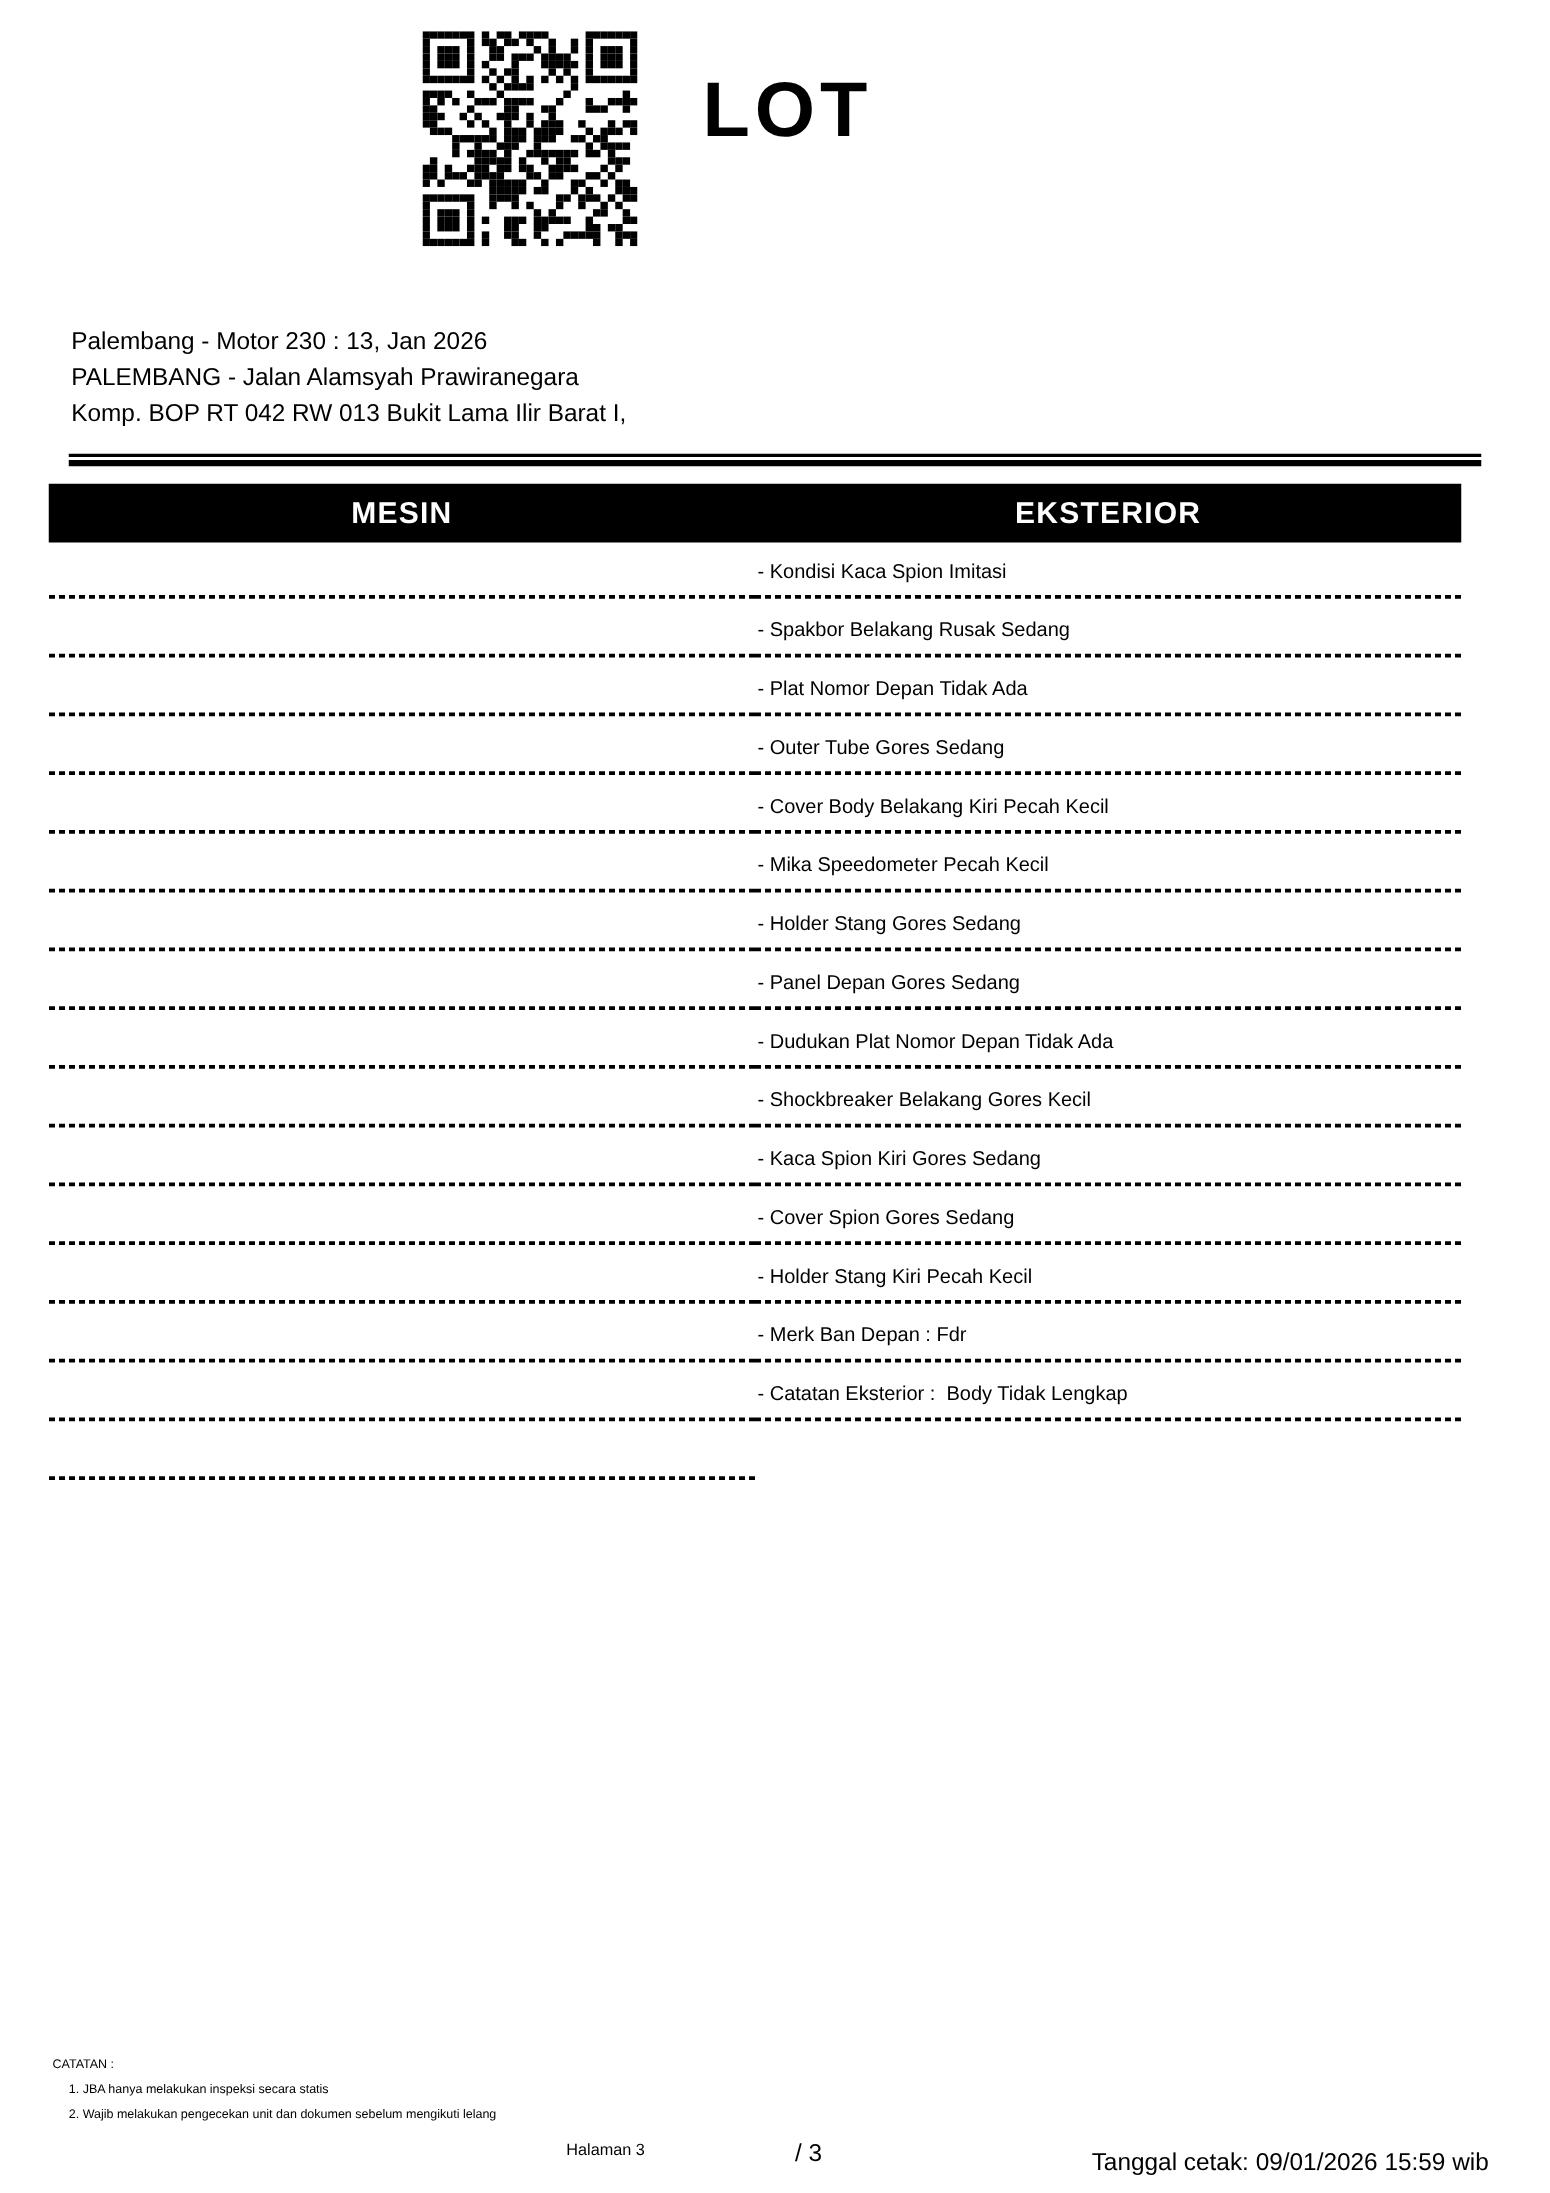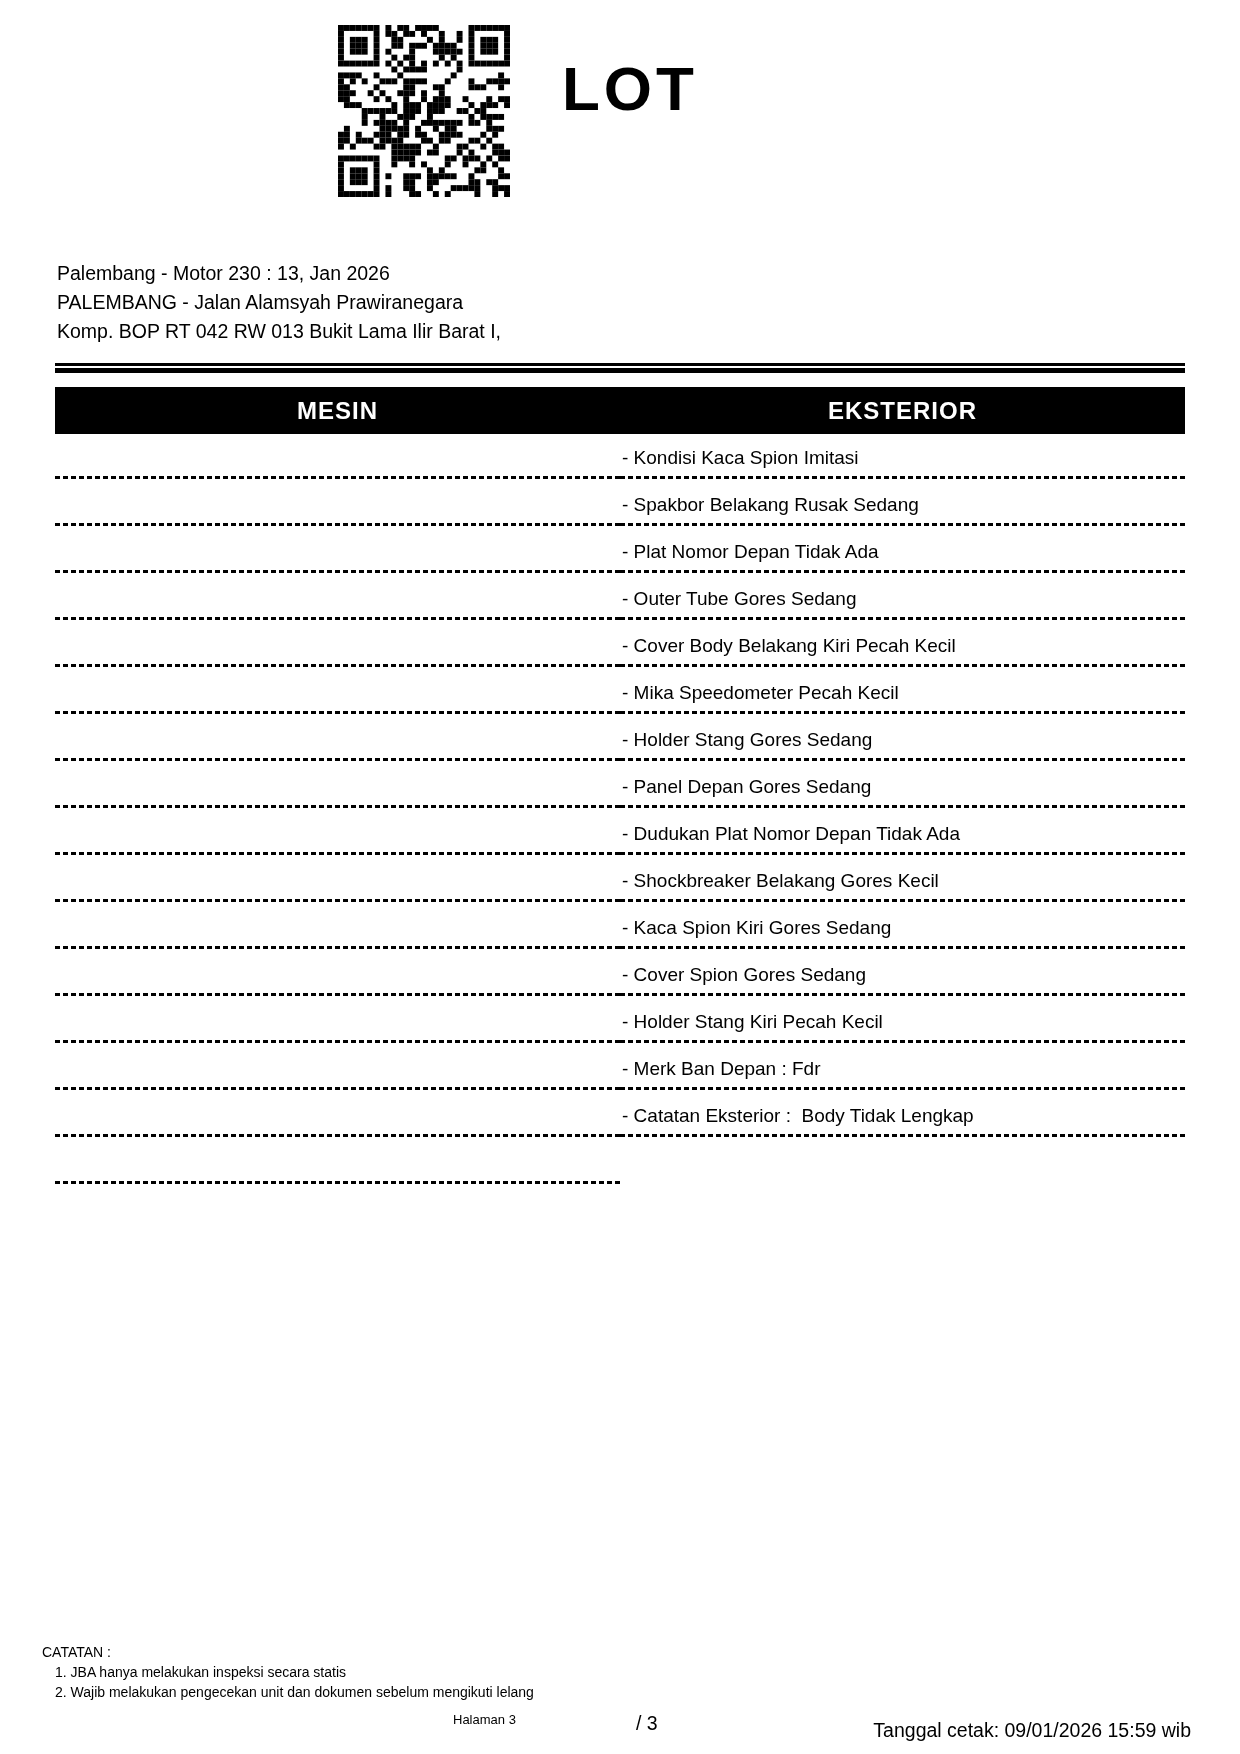--- a/index.html
+++ b/index.html
@@ -15,34 +15,34 @@
   }
   .lot-number{
     position:absolute;left:558px;top:96px;font-size:282px;font-weight:700;
     line-height:1;letter-spacing:-0.085em;white-space:nowrap;
   }
   .address{position:absolute;left:57px;top:259px;font-size:19.5px;line-height:29px;}
   .rule-double{
     position:absolute;left:55px;top:363px;width:1130px;height:10px;
     background:linear-gradient(180deg,#000 0 3px,#fff 3px 5px,#000 5px 10px);
   }
-  .columns{position:absolute;left:55px;top:387px;width:1130px;display:flex;gap:0;}
+  .columns{position:absolute;left:39px;top:387px;width:1130px;display:flex;gap:0;}
   .col{flex:1;min-width:0;}
   .col-header{
     height:47px;background:#000;color:#fff;display:flex;align-items:center;
     justify-content:center;font-weight:700;font-size:24px;letter-spacing:1px;
   }
   .rows{display:block;}
   .row{height:47px;position:relative;display:flex;align-items:center;}
   .row::after{
     content:"";position:absolute;left:0;right:0;bottom:2px;height:3px;
     background:repeating-linear-gradient(90deg,#000 0 5px,transparent 5px 8px);
   }
-  .item{font-size:19px;padding-left:2px;white-space:pre-wrap;}
-  .notes{position:absolute;left:42px;top:1642px;font-size:14px;line-height:20px;}
+  .item{font-size:16px;padding-left:2px;white-space:pre-wrap;}
+  .notes{position:absolute;left:42px;top:1642px;font-size:10px;line-height:20px;}
   .notes .note{margin-left:13px;}
   .page-num{position:absolute;left:453px;top:1712px;font-size:13px;}
   .page-total{position:absolute;left:636px;top:1712px;font-size:19.5px;}
   .print-date{position:absolute;right:37px;top:1719px;font-size:19.5px;}
 </style>
 </head>
 <body>
 
 <div class="page">
 

